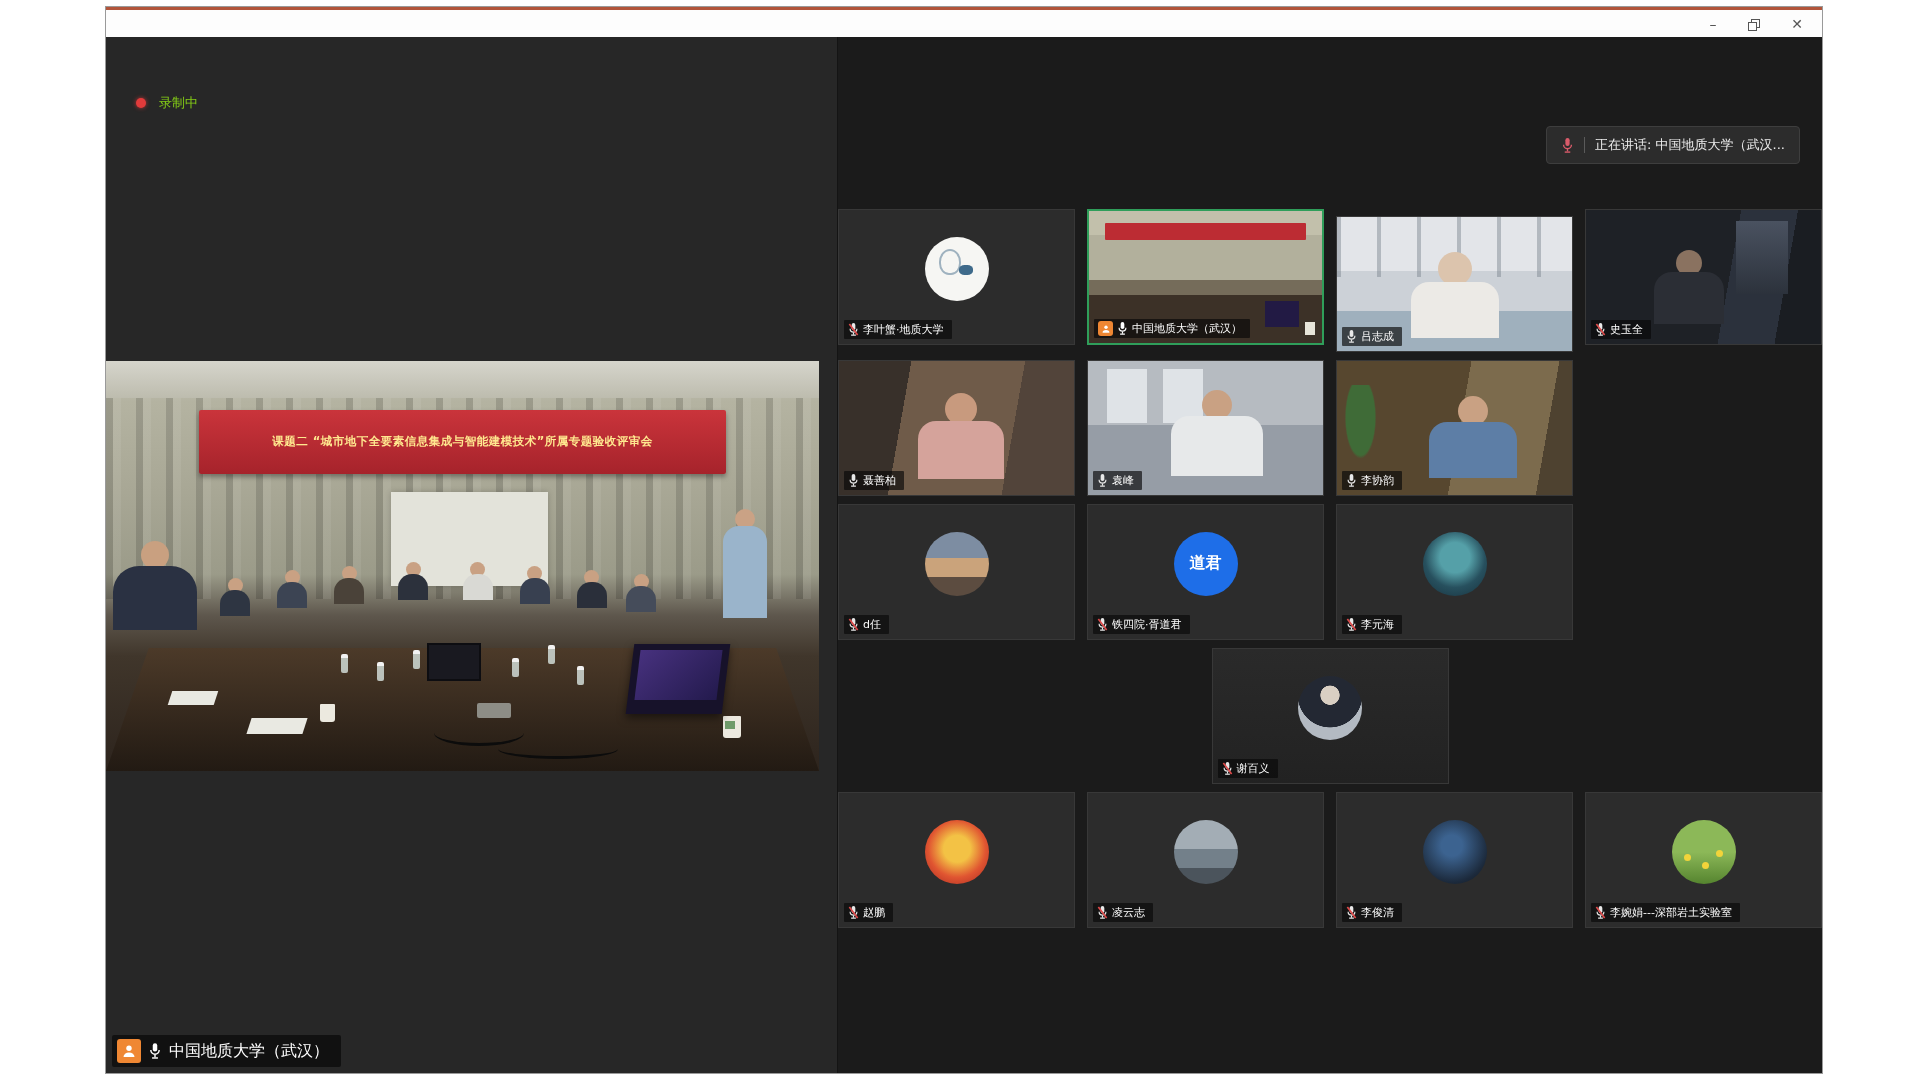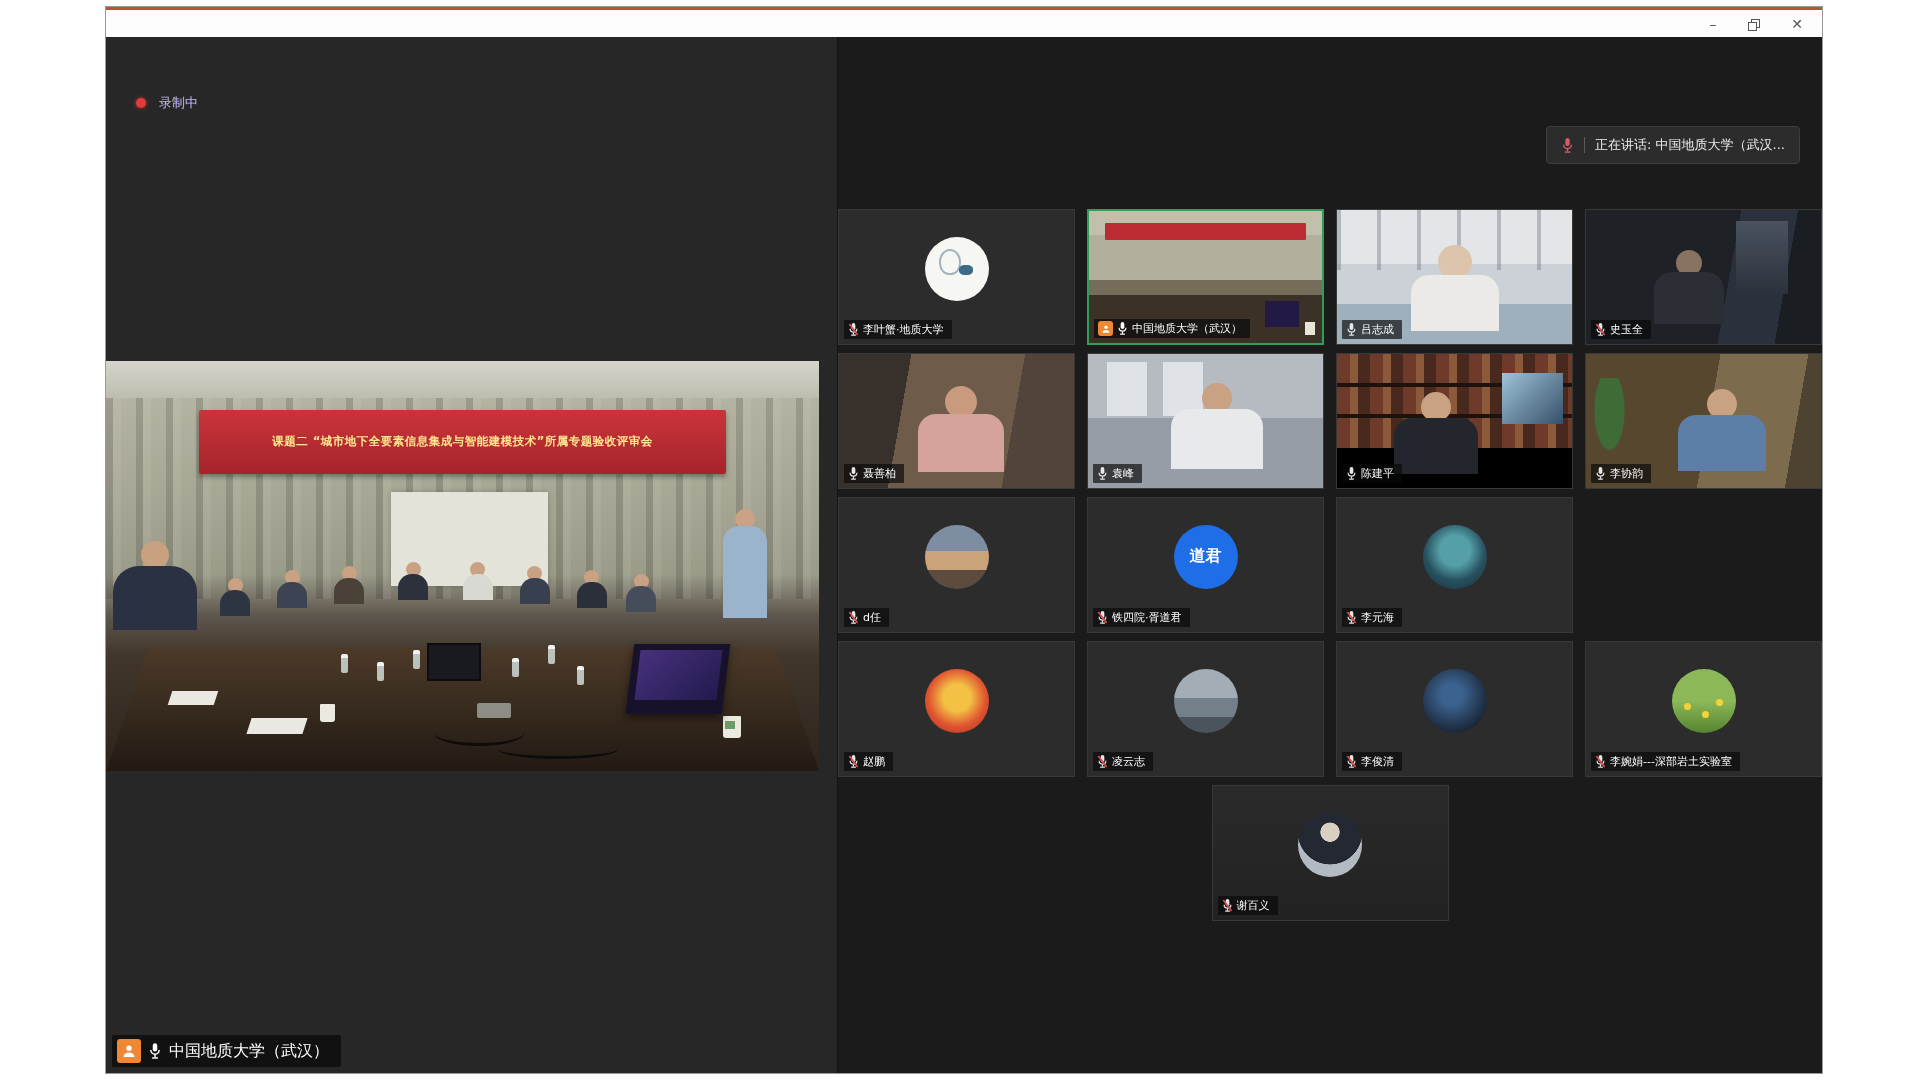--- a/index.html
+++ b/index.html
@@ -15,21 +15,21 @@
   .btn-restore .sq-back { width:9px; height:9px; border:1.5px solid #555; position:relative; }
   .btn-restore .sq-front { width:9px; height:9px; border:1.5px solid #555; background:#fdfdfd; position:absolute; left:-4px; top:2px; }
 
   .content { position:absolute; left:0; top:30px; right:0; bottom:0; display:flex; background:#1f1f1f; }
 
   
   .left-pane { width:732px; position:relative; background:#272727; border-right:1px solid #141414; }
 
   .rec-chip { position:absolute; left:30px; top:57px; display:flex; align-items:center; gap:13px; }
   .rec-dot { width:10px; height:10px; border-radius:50%; background:#e23b3b; box-shadow:0 0 4px rgba(226,59,59,.8); }
-  .rec-text { font-size:13px; color:#c4b5fd; }
+  .rec-text { font-size:13px; color:#84cc16; }
 
   .main-video { position:absolute; left:0; top:324px; width:713px; height:410px; overflow:hidden;
     background:linear-gradient(180deg,#c6c6ba 0%,#b4b3a1 10%,#a8a795 32%,#9b9b89 52%,#5e574d 62%,#40362b 72%,#2d241d 100%); }
   .curtain { position:absolute; left:0; top:0; width:100%; height:58%;
     background:repeating-linear-gradient(90deg, rgba(0,0,0,.14) 0 7px, rgba(255,255,255,.07) 7px 15px, rgba(0,0,0,0) 15px 30px); }
   .ceiling { position:absolute; left:0; top:0; width:100%; height:9%; background:linear-gradient(180deg,#d6d5cc,#bdbcae); }
   .banner { position:absolute; left:13%; top:12%; width:74%; height:15.5%;
     background:linear-gradient(180deg,#ca343b,#a6232b); border-radius:2px; box-shadow:0 3px 5px rgba(0,0,0,.35);
     display:flex; flex-direction:column; justify-content:center; text-align:center;
     color:#ffe88f; font-weight:bold; font-size:11.5px; line-height:1.7; letter-spacing:.5px; }
@@ -95,21 +95,21 @@
   
   .vp { position:absolute; }
   .vp-head { border-radius:50%; background:#c9a183; margin:0 auto; }
   .vp-body { border-radius:18px 18px 0 0; margin-top:-4px; }
 
   .bg-t2 { background:linear-gradient(180deg,#c2c0ab 0 18%,#b2b09c 18% 52%,#756c5a 52% 64%,#3c3127 64% 100%); }
   .mini-banner { position:absolute; left:7%; top:9%; width:86%; height:13%; background:#bc2c33; border-radius:1px; }
   .mini-laptop { position:absolute; right:10%; bottom:12%; width:34px; height:26px; background:#221a44; }
   .mini-cup { position:absolute; right:3%; bottom:6%; width:10px; height:13px; background:#e8e5d9; }
 
-  .bg-t3 { background:linear-gradient(180deg,#e3e5e9 0 40%,#ccd1d7 40% 70%,#9fb0bd 70% 100%); }
+  .bg-t3 { background:linear-gradient(180deg,#e3e5e9 0 40%,#ccd1d7 40% 70%,#9fb0bd 70% 100%);margin-top:7px; }
   .win-bars { position:absolute; left:0; top:0; width:100%; height:45%;
     background:repeating-linear-gradient(90deg, rgba(120,130,140,.45) 0 4px, rgba(0,0,0,0) 4px 40px); }
   .bg-t4 { background:linear-gradient(100deg,#1e2126 0 60%,#2b313c 60% 82%,#1a1d22 82% 100%); }
   .win4 { position:absolute; right:14%; top:8%; width:22%; height:55%; background:linear-gradient(180deg,#4a5260,#2c323c); }
   .bg-t5 { background:linear-gradient(100deg,#38302a 0 28%,#6f5b49 28% 72%,#52443a 72% 100%); }
   .bg-t6 { background:linear-gradient(180deg,#b6bbc1 0 48%,#969da6 48% 100%); }
   .win6a,.win6b { position:absolute; top:6%; width:17%; height:40%; background:#dfe3e7; }
   .win6a { left:8%; } .win6b { left:32%; }
   .bg-t7 { background:linear-gradient(180deg,#000 0,#000 100%); }
   .shelf { position:absolute; left:0; top:0; width:100%; height:70%;
@@ -380,41 +380,20 @@
                       <rect x="4" y="1" width="4" height="7.5" rx="2" fill="#e8e8e8"></rect>
                       <path d="M2.3 7.2 a3.7 3.7 0 0 0 7.4 0" stroke="#e8e8e8" stroke-width="1.3" fill="none"></path>
                       <line x1="6" y1="11.3" x2="6" y2="13.6" stroke="#e8e8e8" stroke-width="1.3"></line>
                       <line x1="3.4" y1="14.2" x2="8.6" y2="14.2" stroke="#e8e8e8" stroke-width="1.3"></line>
                     </svg>
                   </span>
                 <span>袁峰</span>
               </div>
             </div>
 
-            <div class="tile bg-t7">
-              <div class="shelf"></div>
-              <div class="shelf-row" style="top:22%"></div>
-              <div class="shelf-row" style="top:45%"></div>
-              <div class="tv7"></div>
-              <div class="vp" style="left:42%;top:28%;transform:translateX(-50%)">
-                <div class="vp-head" style="width:30px;height:30px;background:#c9a183"></div>
-                <div class="vp-body" style="width:84px;height:56px;background:#24262d"></div>
-              </div>
-              <div class="nlabel">
-                <span class="micwrap">
-                    <svg width="11" height="15" viewBox="0 0 12 16">
-                      <rect x="4" y="1" width="4" height="7.5" rx="2" fill="#e8e8e8"></rect>
-                      <path d="M2.3 7.2 a3.7 3.7 0 0 0 7.4 0" stroke="#e8e8e8" stroke-width="1.3" fill="none"></path>
-                      <line x1="6" y1="11.3" x2="6" y2="13.6" stroke="#e8e8e8" stroke-width="1.3"></line>
-                      <line x1="3.4" y1="14.2" x2="8.6" y2="14.2" stroke="#e8e8e8" stroke-width="1.3"></line>
-                    </svg>
-                  </span>
-                <span>陈建平</span>
-              </div>
-            </div>
 
             <div class="tile bg-t8">
               <div class="plant8"></div>
               <div class="vp" style="left:58%;top:26%;transform:translateX(-50%)">
                 <div class="vp-head" style="width:30px;height:30px;background:#c9a183"></div>
                 <div class="vp-body" style="width:88px;height:56px;background:#5d7ea6"></div>
               </div>
               <div class="nlabel">
                 <span class="micwrap">
                     <svg width="11" height="15" viewBox="0 0 12 16">
@@ -473,20 +452,38 @@
                       <line x1="3.4" y1="14.2" x2="8.6" y2="14.2" stroke="#e8e8e8" stroke-width="1.3"></line>
                       <line x1="1.5" y1="2" x2="10.5" y2="14" stroke="#e04b4b" stroke-width="1.8"></line>
                     </svg>
                   </span>
                 <span>李元海</span>
               </div>
             </div>
 
           </div>
 
+          <div class="grid-row centered">
+            <div class="tile bg-t17">
+              <div class="avatar av-portrait"></div>
+              <div class="nlabel">
+                <span class="micwrap">
+                    <svg width="11" height="15" viewBox="0 0 12 16">
+                      <rect x="4" y="1" width="4" height="7.5" rx="2" fill="#e8e8e8"></rect>
+                      <path d="M2.3 7.2 a3.7 3.7 0 0 0 7.4 0" stroke="#e8e8e8" stroke-width="1.3" fill="none"></path>
+                      <line x1="6" y1="11.3" x2="6" y2="13.6" stroke="#e8e8e8" stroke-width="1.3"></line>
+                      <line x1="3.4" y1="14.2" x2="8.6" y2="14.2" stroke="#e8e8e8" stroke-width="1.3"></line>
+                      <line x1="1.5" y1="2" x2="10.5" y2="14" stroke="#e04b4b" stroke-width="1.8"></line>
+                    </svg>
+                  </span>
+                <span>谢百义</span>
+              </div>
+            </div>
+          </div>
+
           <div class="grid-row">
             <div class="tile">
               <div class="avatar av-toon"></div>
               <div class="nlabel">
                 <span class="micwrap">
                     <svg width="11" height="15" viewBox="0 0 12 16">
                       <rect x="4" y="1" width="4" height="7.5" rx="2" fill="#e8e8e8"></rect>
                       <path d="M2.3 7.2 a3.7 3.7 0 0 0 7.4 0" stroke="#e8e8e8" stroke-width="1.3" fill="none"></path>
                       <line x1="6" y1="11.3" x2="6" y2="13.6" stroke="#e8e8e8" stroke-width="1.3"></line>
                       <line x1="3.4" y1="14.2" x2="8.6" y2="14.2" stroke="#e8e8e8" stroke-width="1.3"></line>
@@ -543,36 +540,18 @@
                       <line x1="6" y1="11.3" x2="6" y2="13.6" stroke="#e8e8e8" stroke-width="1.3"></line>
                       <line x1="3.4" y1="14.2" x2="8.6" y2="14.2" stroke="#e8e8e8" stroke-width="1.3"></line>
                       <line x1="1.5" y1="2" x2="10.5" y2="14" stroke="#e04b4b" stroke-width="1.8"></line>
                     </svg>
                   </span>
                 <span>李婉娟---深部岩土实验室</span>
               </div>
             </div>
           </div>
 
-          <div class="grid-row centered">
-            <div class="tile bg-t17">
-              <div class="avatar av-portrait"></div>
-              <div class="nlabel">
-                <span class="micwrap">
-                    <svg width="11" height="15" viewBox="0 0 12 16">
-                      <rect x="4" y="1" width="4" height="7.5" rx="2" fill="#e8e8e8"></rect>
-                      <path d="M2.3 7.2 a3.7 3.7 0 0 0 7.4 0" stroke="#e8e8e8" stroke-width="1.3" fill="none"></path>
-                      <line x1="6" y1="11.3" x2="6" y2="13.6" stroke="#e8e8e8" stroke-width="1.3"></line>
-                      <line x1="3.4" y1="14.2" x2="8.6" y2="14.2" stroke="#e8e8e8" stroke-width="1.3"></line>
-                      <line x1="1.5" y1="2" x2="10.5" y2="14" stroke="#e04b4b" stroke-width="1.8"></line>
-                    </svg>
-                  </span>
-                <span>谢百义</span>
-              </div>
-            </div>
-          </div>
-
         </div>
       </div>
 
     </div>
   </div>
 </div>
 
 </body></html>

